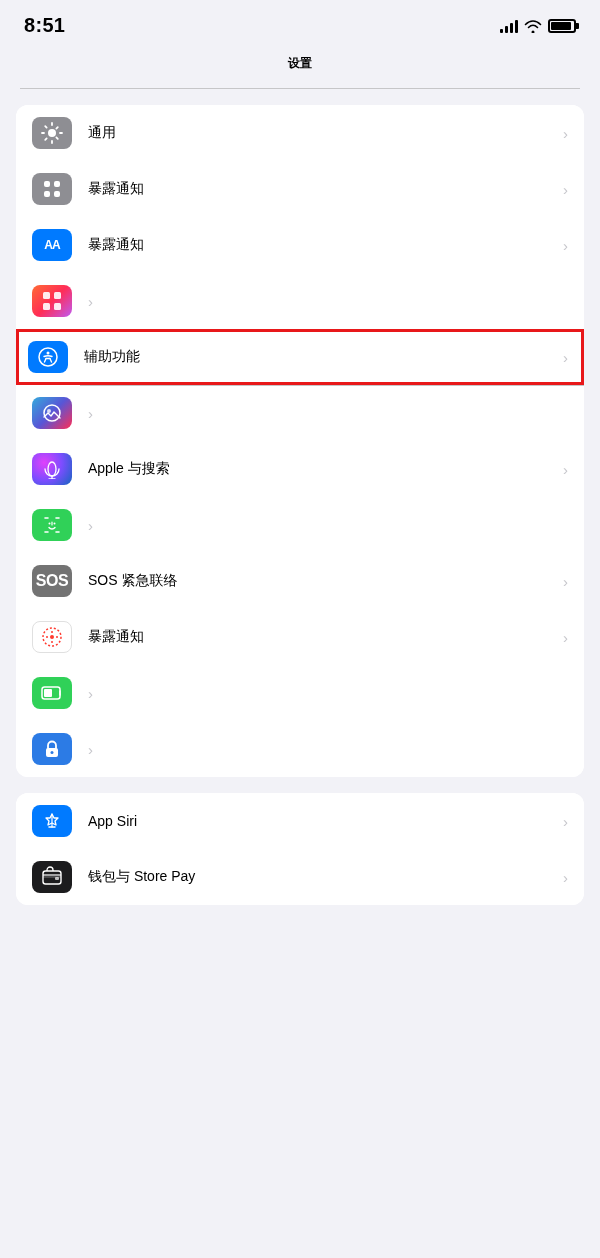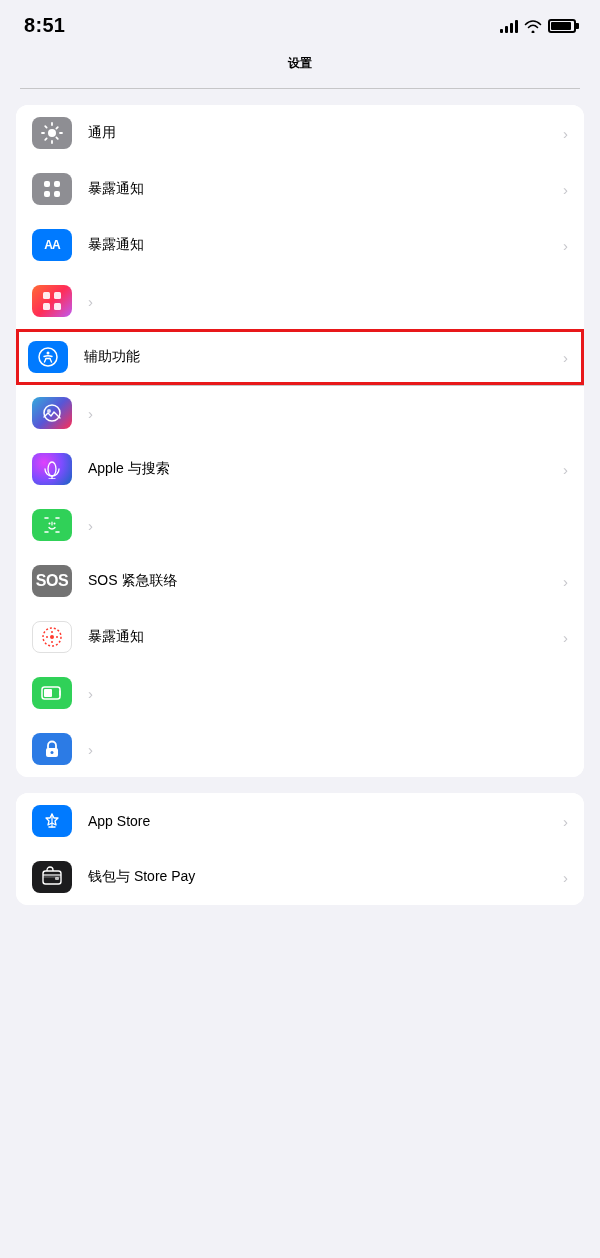--- a/index.html
+++ b/index.html
@@ -325,21 +325,21 @@
 <div class="settings-card settings-card-bottom">
 
   <div class="settings-item">
     <div class="item-icon" style="background:#007aff;">
       <svg width="22" height="22" viewBox="0 0 22 22" fill="none">
         <path d="M11 4l2 4h4l-3 3 1 4-4-2-4 2 1-4-3-3h4z" fill="none" stroke="white" stroke-width="1.3" stroke-linejoin="round"></path>
         <path d="M8 17l6 0" stroke="white" stroke-width="1.5" stroke-linecap="round"></path>
         <path d="M11 4v13" stroke="white" stroke-width="1.2" stroke-linecap="round"></path>
       </svg>
     </div>
-    <span class="item-label">App Store</span>
+    <span class="item-label">App Siri</span>
     <span class="item-chevron">›</span>
   </div>
 
   <div class="settings-item">
     <div class="item-icon" style="background:#1c1c1e;">
       <svg width="22" height="22" viewBox="0 0 22 22" fill="none">
         <rect x="2" y="5" width="18" height="13" rx="2.5" fill="none" stroke="white" stroke-width="1.4"></rect>
         <rect x="2" y="8" width="18" height="4" fill="white" opacity="0.2"></rect>
         <rect x="14" y="11" width="4" height="3" rx="1" fill="white" opacity="0.7"></rect>
         <line x1="2" y1="9" x2="20" y2="9" stroke="white" stroke-width="1"></line>

